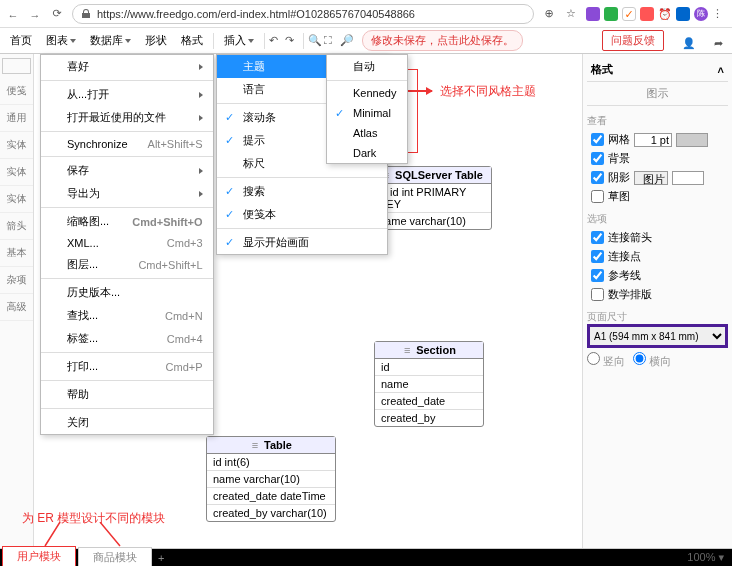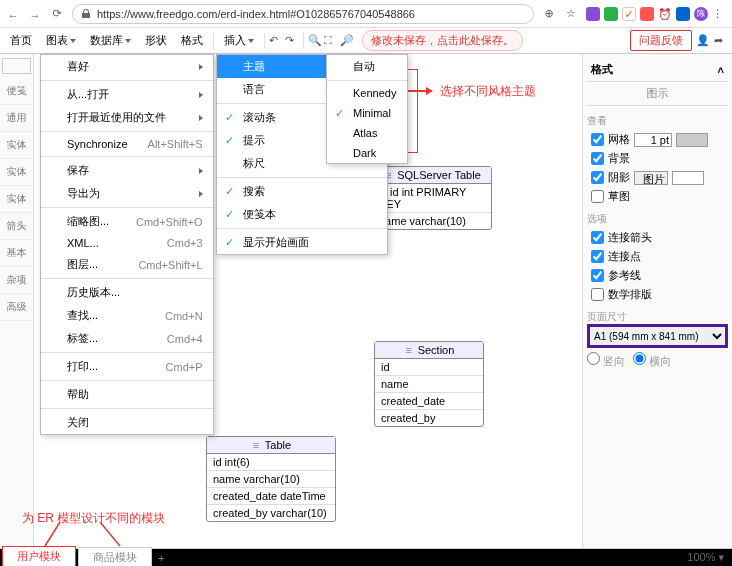--- a/index.html
+++ b/index.html
@@ -9,21 +9,21 @@
 .url-box{flex:1;display:flex;align-items:center;border:1px solid #ccc;border-radius:12px;height:20px;padding:0 8px;gap:6px;color:#333}
 .lock{width:10px;height:10px}
 .ext{display:flex;gap:4px;align-items:center}
 .ext span{width:14px;height:14px;border-radius:3px;display:inline-block}
 .toolbar{height:26px;display:flex;align-items:center;padding:0 4px;border-bottom:1px solid #ccc;gap:2px}
 .tb-item{padding:3px 6px;display:flex;align-items:center;gap:2px;cursor:pointer}
 .caret{width:0;height:0;border-left:3px solid transparent;border-right:3px solid transparent;border-top:4px solid #666}
 .tb-sep{width:1px;height:16px;background:#ddd;margin:0 2px}
 .tb-ico{width:14px;height:14px;color:#555}
 .save-warn{background:#fff4f4;border:1px solid #f0c0c0;color:#d33;padding:2px 8px;border-radius:10px;margin-left:6px}
-.tb-right{margin-left:auto;display:flex;align-items:center;gap:4px}
+.tb-right{margin-left:auto;display:flex;align-items:flex-end;gap:18px}
 .feedback{background:#fff;border:1px solid #d33;color:#d33;padding:2px 8px;border-radius:2px}
 .main{position:relative;height:calc(100% - 28px - 26px - 18px)}
 .left-panel{position:absolute;left:0;top:0;width:34px;height:100%;border-right:1px solid #ddd;background:#fafafa}
 .lp-sec{padding:6px 2px;font-size:10px;color:#777;border-bottom:1px solid #eee;writing-mode:horizontal-tb;text-align:center}
 .lp-search{margin:4px 2px;border:1px solid #ccc;height:16px}
 .canvas{position:absolute;left:34px;right:150px;top:0;bottom:0;background-image:radial-gradient(circle,#ddd 0.5px,transparent 0.5px);background-size:12px 12px}
 .right-panel{position:absolute;right:0;top:0;width:150px;height:100%;border-left:1px solid #ddd;background:#fafafa;padding:4px}
 .rp-head{display:flex;justify-content:space-between;align-items:center;padding:4px;border-bottom:1px solid #ddd;font-weight:bold}
 .rp-tab{text-align:center;padding:4px;border-bottom:1px solid #ddd;color:#888}
 .rp-group{margin-top:8px;color:#999;font-size:10px}
@@ -41,21 +41,21 @@
 .menu-item.sel .menu-arrow{border-left-color:#fff}
 .check{position:absolute;left:8px;color:#1e90ff}
 .submenu2{left:216px;top:38px}
 .submenu3{left:326px;top:38px;min-width:80px}
 .submenu3 .menu-item{min-width:80px}
 .sub3-box{position:absolute;left:326px;top:45px;width:92px;height:84px;border:1.5px solid #e33;z-index:49;pointer-events:none}
 .annot{position:absolute;color:#e33;font-size:12px;pointer-events:none;z-index:60}
 .arrow-red{position:absolute;width:30px;height:2px;background:#e33}
 .arrow-red:after{content:"";position:absolute;right:-1px;top:-3px;border-left:7px solid #e33;border-top:4px solid transparent;border-bottom:4px solid transparent}
 .db-table{position:absolute;background:#fff;border:1px solid #888;border-radius:3px;font-size:10px;min-width:110px}
-.db-table .th{background:#eef;border-bottom:1px solid #888;text-align:center;font-weight:normal;padding:2px 4px;display:flex;align-items:center;justify-content:center;gap:4px}
+.db-table .th{background:#eef;border-bottom:1px solid #888;text-align:center;font-weight:bold;padding:2px 4px;display:flex;align-items:center;justify-content:center;gap:4px}
 .db-table .tr{padding:2px 6px;border-bottom:1px solid #ddd}
 .db-table .tr:last-child{border-bottom:none}
 .key-ico{width:8px;height:8px;background:#fc0;border-radius:2px;display:inline-block}
 .hamb{display:inline-block;width:10px}
 .hamb:before{content:"≡";color:#888}
 .bottom-bar{position:absolute;bottom:0;left:0;right:0;height:18px;border-top:1px solid #ccc;display:flex;align-items:center;background:#000000}
 .btab{padding:2px 14px;border:1px solid #ccc;border-bottom:none;margin-left:2px;background:#fff;color:#888;position:relative;top:-1px}
 .btab.active{border:1.5px solid #e33;color:#e33}
 .plus-tab{padding:2px 6px;color:#888}
 .zoom{margin-left:auto;padding:0 8px;color:#666}
@@ -252,21 +252,21 @@
       <span>保存</span>
       <span class="menu-arrow"></span>
     </div>
     <div class="menu-item">
       <span>导出为</span>
       <span class="menu-arrow"></span>
     </div>
     <div class="menu-sep"></div>
     <div class="menu-item">
       <span>缩略图...</span>
-      <span style="color: rgb(136, 136, 136); margin-left: 16px;">Cmd+Shift+O</span>
+      <span style="color: rgb(136, 136, 136); margin-left: 16px; font-weight: bold;">Cmd+Shift+O</span>
     </div>
     <div class="menu-item">
       <span>XML...</span>
       <span style="color: rgb(136, 136, 136); margin-left: 20px;">Cmd+3</span>
     </div>
     <div class="menu-item">
       <span>图层...</span>
       <span style="color: rgb(136, 136, 136); margin-left: 20px;">Cmd+Shift+L</span>
     </div>
     <div class="menu-sep"></div>

